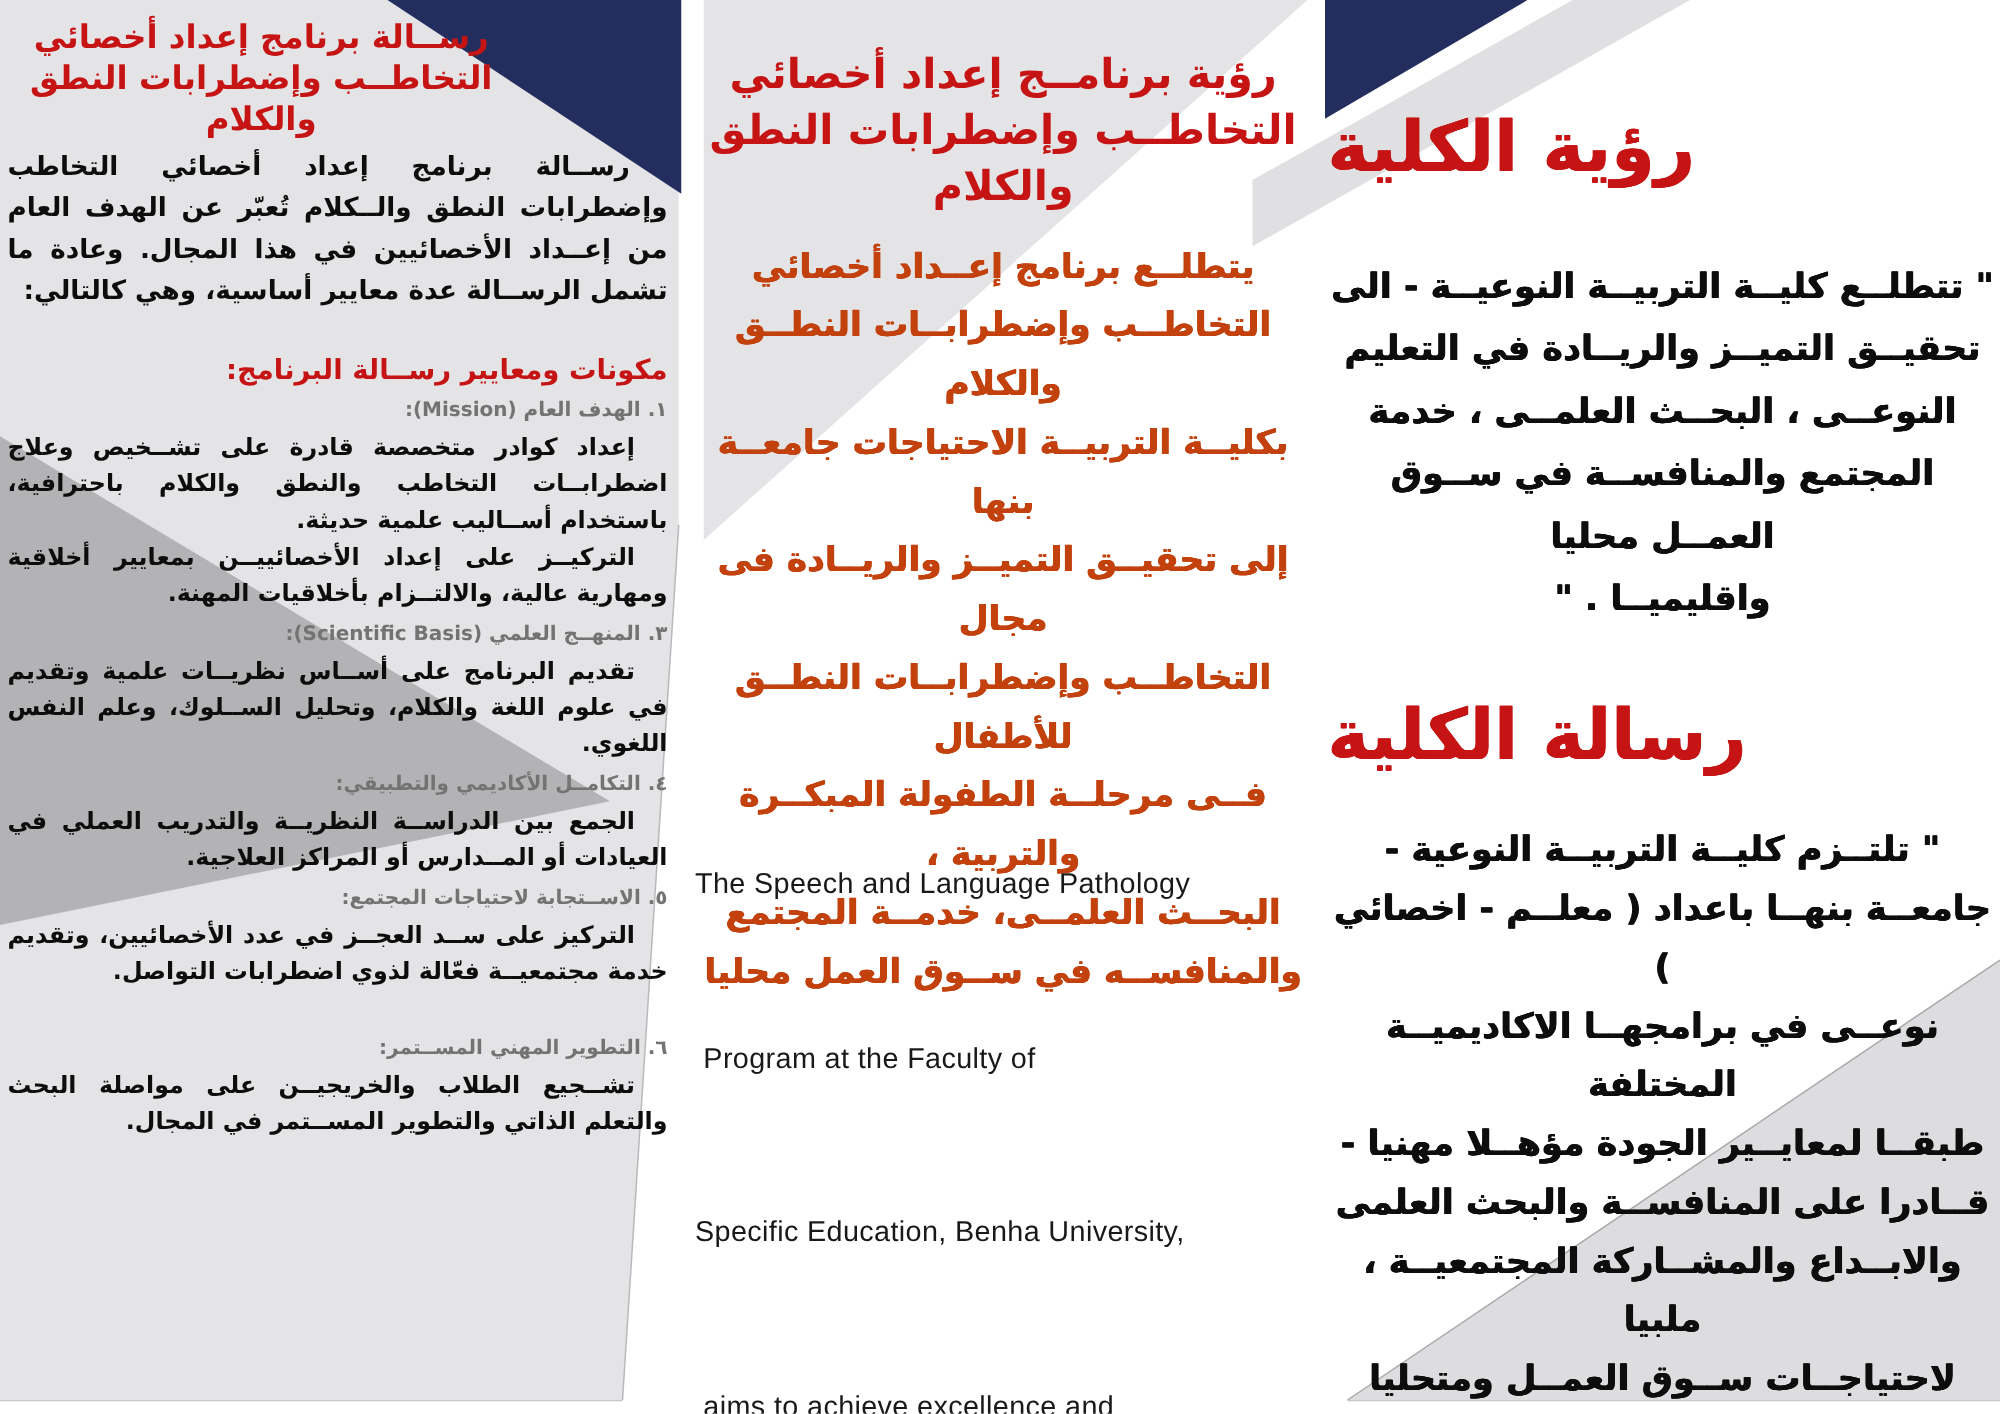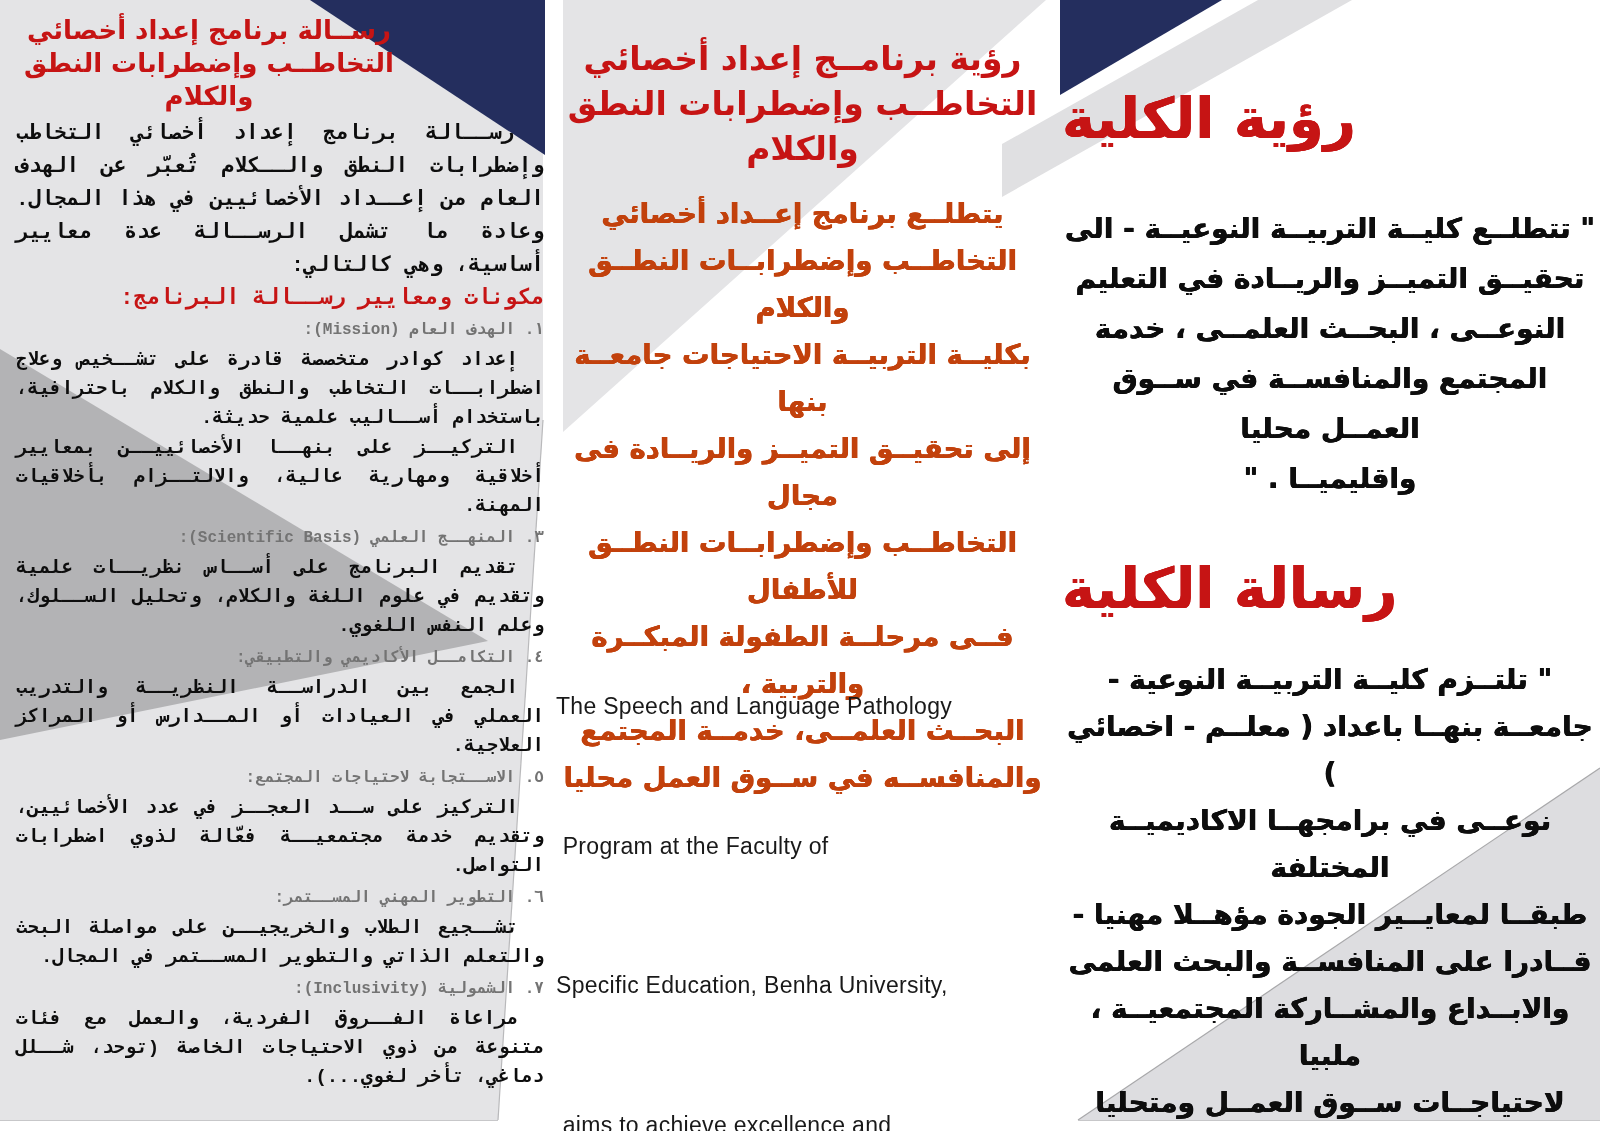--- a/index.html
+++ b/index.html
@@ -9,21 +9,21 @@
   }
   .abs{position:absolute;}
   #bg{position:absolute;left:0;top:0;width:1600px;height:1131px;}
   
   .lp-title{
     left:4px;top:14px;width:410px;text-align:center;
     font-weight:bold;font-size:26px;line-height:33px;color:#c61414;
     direction:rtl;
   }
   .lp-flow{
-    left:16px;top:117px;width:528px;direction:rtl;color:#0d0d0d;font-family:Liberation Mono, monospace;
+    left:6px;top:117px;width:528px;direction:rtl;color:#0d0d0d;
   }
   .lp-intro{
     font-weight:bold;font-size:21px;line-height:33px;text-align:justify;
     text-indent:30px;min-height:163px;
   }
   .lp-sub{
     font-weight:bold;font-size:22px;line-height:30px;color:#c61414;margin-top:2px;
   }
   .item-h{
     font-weight:bold;font-size:16px;line-height:32px;color:#737373;
@@ -89,41 +89,37 @@
 
 <div class="abs lp-flow">
   <div class="lp-intro">رســالة برنامج إعداد أخصائي التخاطب وإضطرابات النطق والــكلام تُعبّر عن الهدف العام من إعــداد الأخصائيين في هذا المجال. وعادة ما تشمل الرســالة عدة معايير أساسية، وهي كالتالي:</div>
   <div class="lp-sub">مكونات ومعايير رســالة البرنامج:</div>
 
   <div>
     <div class="item-h">١. الهدف العام (Mission):</div>
     <div class="item-b mh3">إعداد كوادر متخصصة قادرة على تشــخيص وعلاج اضطرابــات التخاطب والنطق والكلام باحترافية، باستخدام أســاليب علمية حديثة.</div>
   </div>
   <div>
-    <div class="item-b mh2">التركيــز على بنهــا الأخصائييــن بمعايير أخلاقية ومهارية عالية، والالتــزام بأخلاقيات المهنة.</div>
+    <div class="item-b mh2">التركيــز على إعداد الأخصائييــن بمعايير أخلاقية ومهارية عالية، والالتــزام بأخلاقيات المهنة.</div>
   </div>
   <div>
     <div class="item-h">٣. المنهــج العلمي (Scientific Basis):</div>
     <div class="item-b mh3">تقديم البرنامج على أســاس نظريــات علمية وتقديم في علوم اللغة والكلام، وتحليل الســلوك، وعلم النفس اللغوي.</div>
   </div>
   <div>
     <div class="item-h">٤. التكامــل الأكاديمي والتطبيقي:</div>
     <div class="item-b mh2">الجمع بين الدراســة النظريــة والتدريب العملي في العيادات أو المــدارس أو المراكز العلاجية.</div>
   </div>
   <div>
     <div class="item-h">٥. الاســتجابة لاحتياجات المجتمع:</div>
     <div class="item-b mh3">التركيز على ســد العجــز في عدد الأخصائيين، وتقديم خدمة مجتمعيــة فعّالة لذوي اضطرابات التواصل.</div>
   </div>
   <div>
     <div class="item-h">٦. التطوير المهني المســتمر:</div>
     <div class="item-b mh2">تشــجيع الطلاب والخريجيــن على مواصلة البحث والتعلم الذاتي والتطوير المســتمر في المجال.</div>
-  </div>
-  <div>
-    <div class="item-h">٧. الشمولية (Inclusivity):</div>
-    <div class="item-b mh3">مراعاة الفــروق الفردية، والعمل مع فئات متنوعة من ذوي الاحتياجات الخاصة (توحد، شــلل دماغي، تأخر لغوي...).</div>
   </div>
 </div>
 
 <div class="abs mp-title">
   <div>رؤية برنامــج إعداد أخصائي</div>
   <div>التخاطــب وإضطرابات النطق</div>
   <div>والكلام</div>
 </div>
 
 <div class="abs mp-ar heavy">

